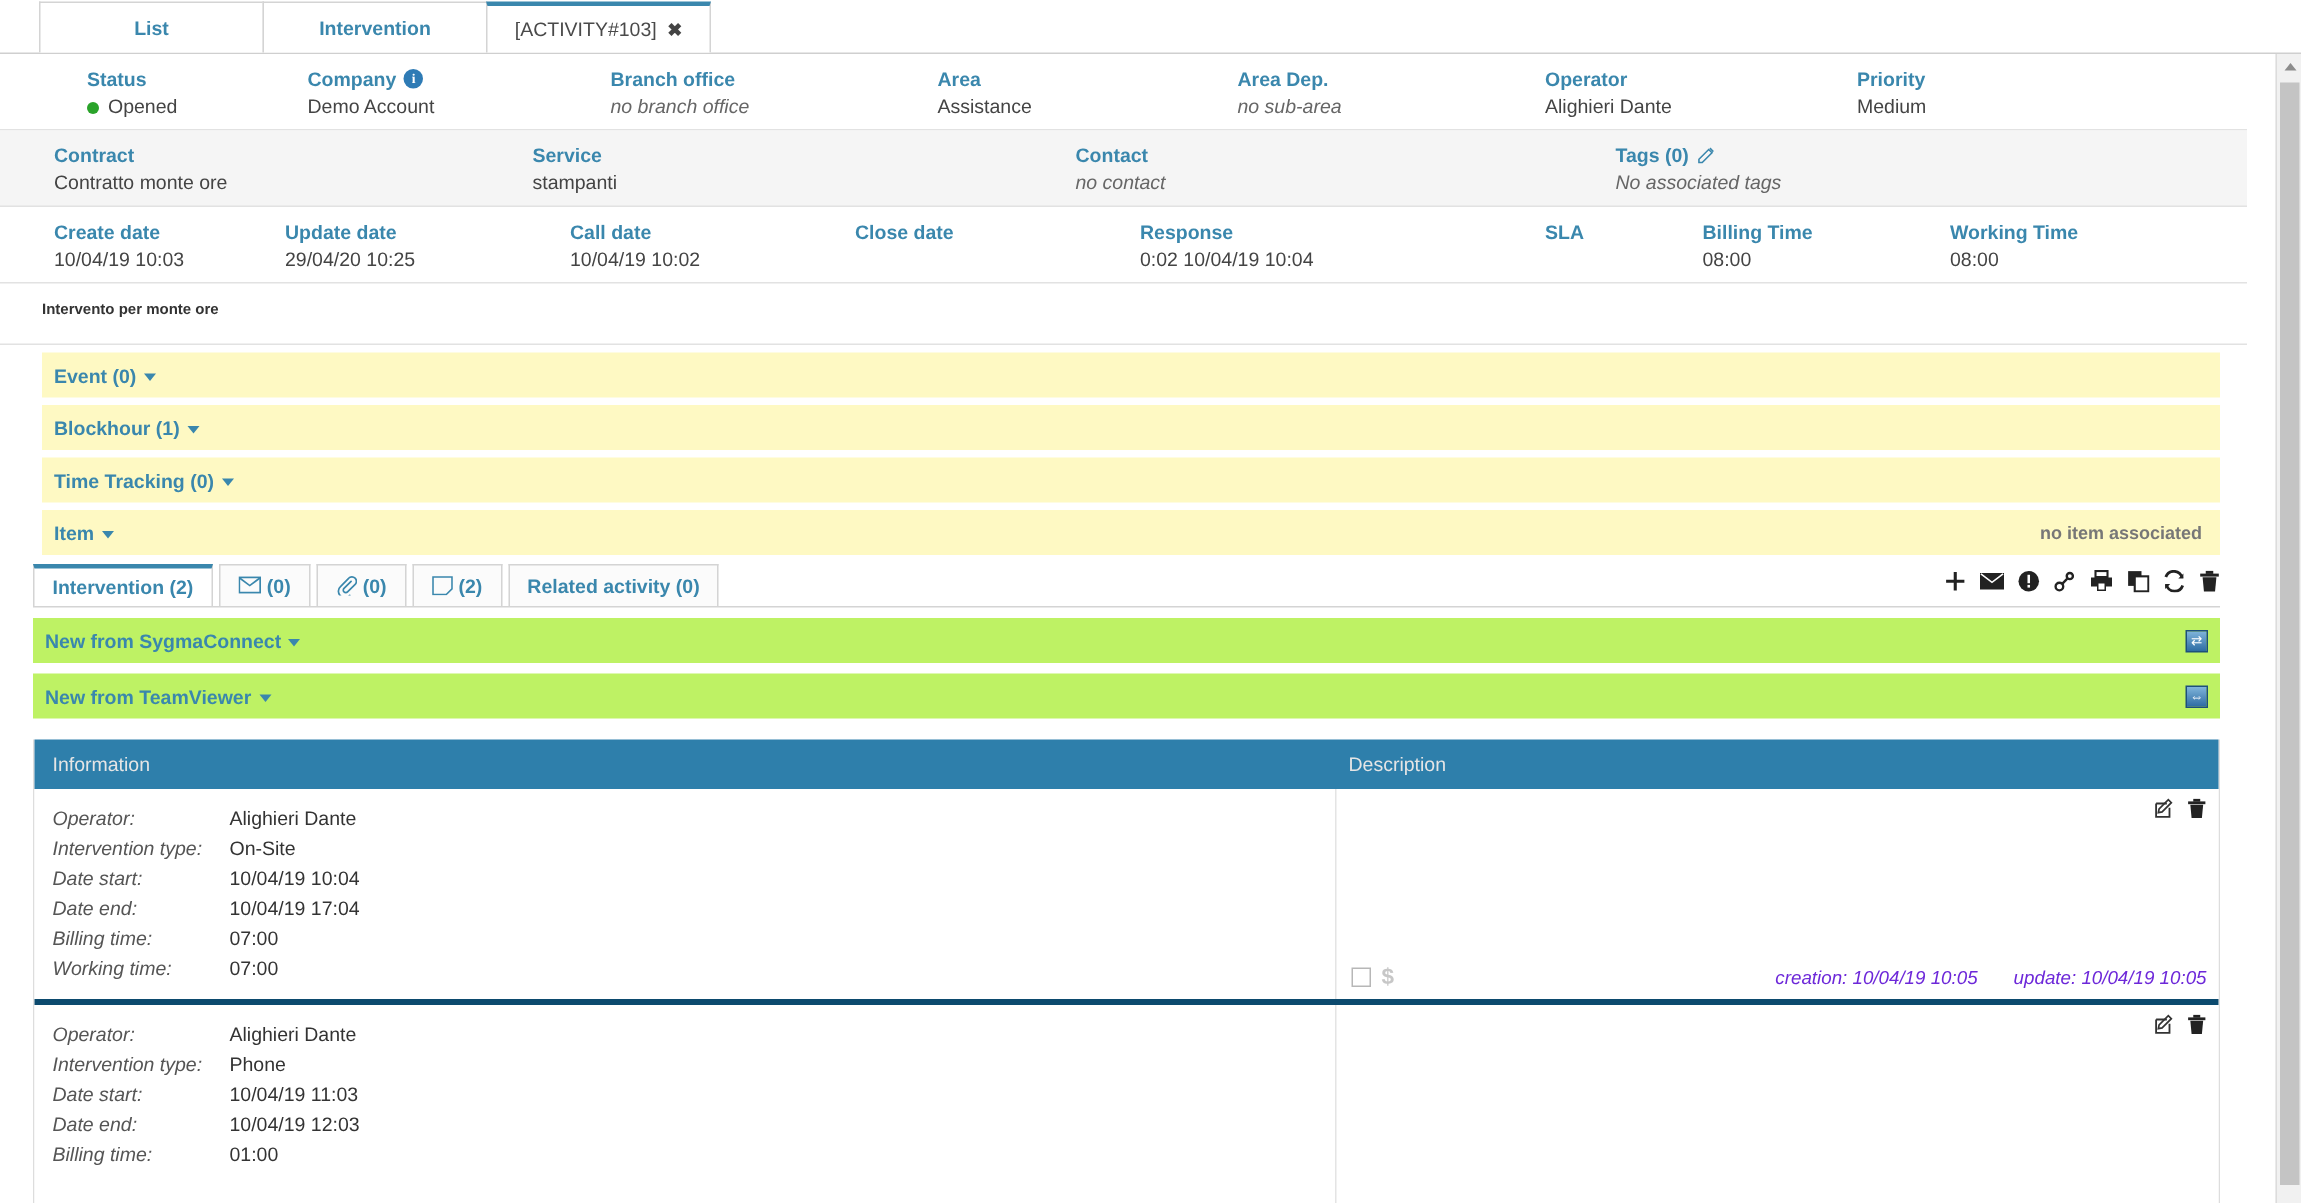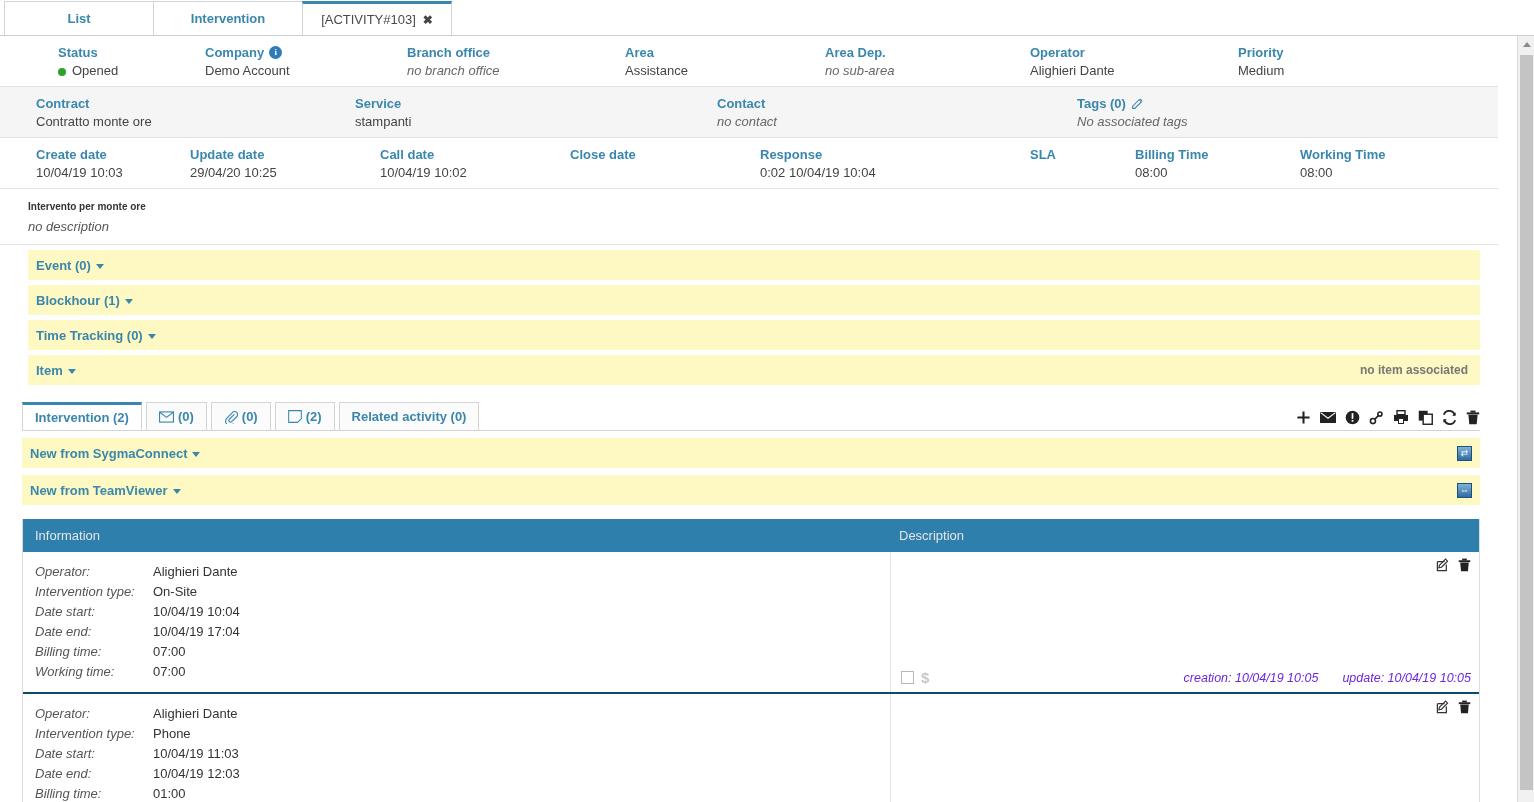--- a/index.html
+++ b/index.html
@@ -13,21 +13,21 @@
     overflow: hidden;
   }
   .app { position: relative; width: 1534px; height: 802px; overflow: hidden; }
 
   
   .tabstrip {
     display: flex; align-items: flex-end;
     height: 36px;
     border-bottom: 1px solid #cfcfcf;
     background: #ffffff;
-    padding-left: 4px;
+    padding-left: 26px;
   }
   .tab {
     height: 34px; min-width: 150px;
     display: flex; align-items: center; justify-content: center;
     border: 1px solid #d4d4d4;
     border-bottom: none;
     background: #ffffff;
     color: #3a87ad;
     font-weight: bold;
     font-size: 13px;
@@ -99,61 +99,61 @@
   .section-label { color: #3a87ad; font-weight: bold; font-size: 13px; }
   .caret {
     display: inline-block; margin-left: 5px;
     border-left: 4px solid transparent; border-right: 4px solid transparent;
     border-top: 5px solid #3a87ad; vertical-align: middle;
   }
   .section-note { color: #777; font-weight: bold; font-size: 12px; }
 
   
   .inner-tabs-wrap {
-    display: flex; align-items: flex-end; justify-content: space-between;
-    margin: 16px 18px 0 22px;
+    display: flex; align-items: center; justify-content: space-between;
+    margin: 5px 18px 0 22px;
     border-bottom: 1px solid #d4d4d4;
     height: 30px;
   }
   .inner-tabs { display: flex; align-items: flex-end; }
   .itab {
     height: 28px; display: flex; align-items: center; gap: 4px;
     border: 1px solid #d4d4d4; border-bottom: none;
     background: #fbfbfb; color: #3a87ad; font-weight: bold; font-size: 13px;
     padding: 0 12px; margin-right: 4px; cursor: pointer;
   }
   .itab.active { border-top: 3px solid #3a87ad; background: #ffffff; }
   .itab svg { display: block; }
   .tool-icons { display: flex; align-items: center; gap: 9px; padding-bottom: 5px; }
   .tool-icons span { cursor: pointer; line-height: 0; color: #222; }
 
   
   .newfrom-row {
-    background: #fef9c3; height: 30px;
+    background: #bef264; height: 30px;
     margin: 7px 18px 0 22px;
     display: flex; align-items: center; justify-content: space-between;
     padding: 0 8px 0 8px; cursor: pointer;
   }
   .mini-btn {
     width: 15px; height: 15px;
     background: linear-gradient(#7fb4da, #2e6ca3);
     border: 1px solid #1d4f7c;
     display: flex; align-items: center; justify-content: center;
     color: #fff; font-size: 9px; line-height: 1; cursor: pointer;
   }
 
   
   .dt { margin: 14px 18px 0 22px; border: 1px solid #dddddd; border-top: none; }
   .dt-head {
     display: flex; background: #2e7fab; color: #e5e5e5;
     height: 33px; align-items: center; font-size: 13px;
   }
   .dt-head .c1 { width: 868px; padding-left: 12px; }
   .dt-head .c2 { flex: 1; padding-left: 8px; }
-  .dt-row { display: flex; border-bottom: 2px solid #0c4a6e; background: #fff; min-height: 136px; }
+  .dt-row { display: flex; border-bottom: 4px solid #0c4a6e; background: #fff; min-height: 136px; }
   .dt-row .c1 { width: 868px; border-right: 1px solid #e4e4e4; padding: 10px 0 10px 12px; }
   .dt-row .c2 { flex: 1; position: relative; padding: 8px 10px 6px 10px; }
   .kv { display: flex; line-height: 20px; font-size: 13px; }
   .kv .k { width: 118px; font-style: italic; color: #555; }
   .kv .v { color: #333; }
   .row-tools { position: absolute; top: 6px; right: 8px; display: flex; gap: 8px; }
   .row-tools span { cursor: pointer; line-height: 0; }
   .row-foot {
     position: absolute; bottom: 6px; left: 10px; right: 8px;
     display: flex; align-items: center; justify-content: space-between;
@@ -296,21 +296,20 @@
           <div class="fld-value">08:00</div>
         </div>
         <div class="fld">
           <div class="fld-label">Working Time</div>
           <div class="fld-value">08:00</div>
         </div>
       </div>
 
       <div class="titleblock">
         <div class="act-title">Intervento per monte ore</div>
-        <div class="act-desc">no description</div>
       </div>
 
       <div class="section-row">
         <div>
           <span class="section-label">Event (0)</span><span class="caret"></span>
         </div>
         <span class="section-note"></span>
       </div>
       <div class="section-row">
         <div>

